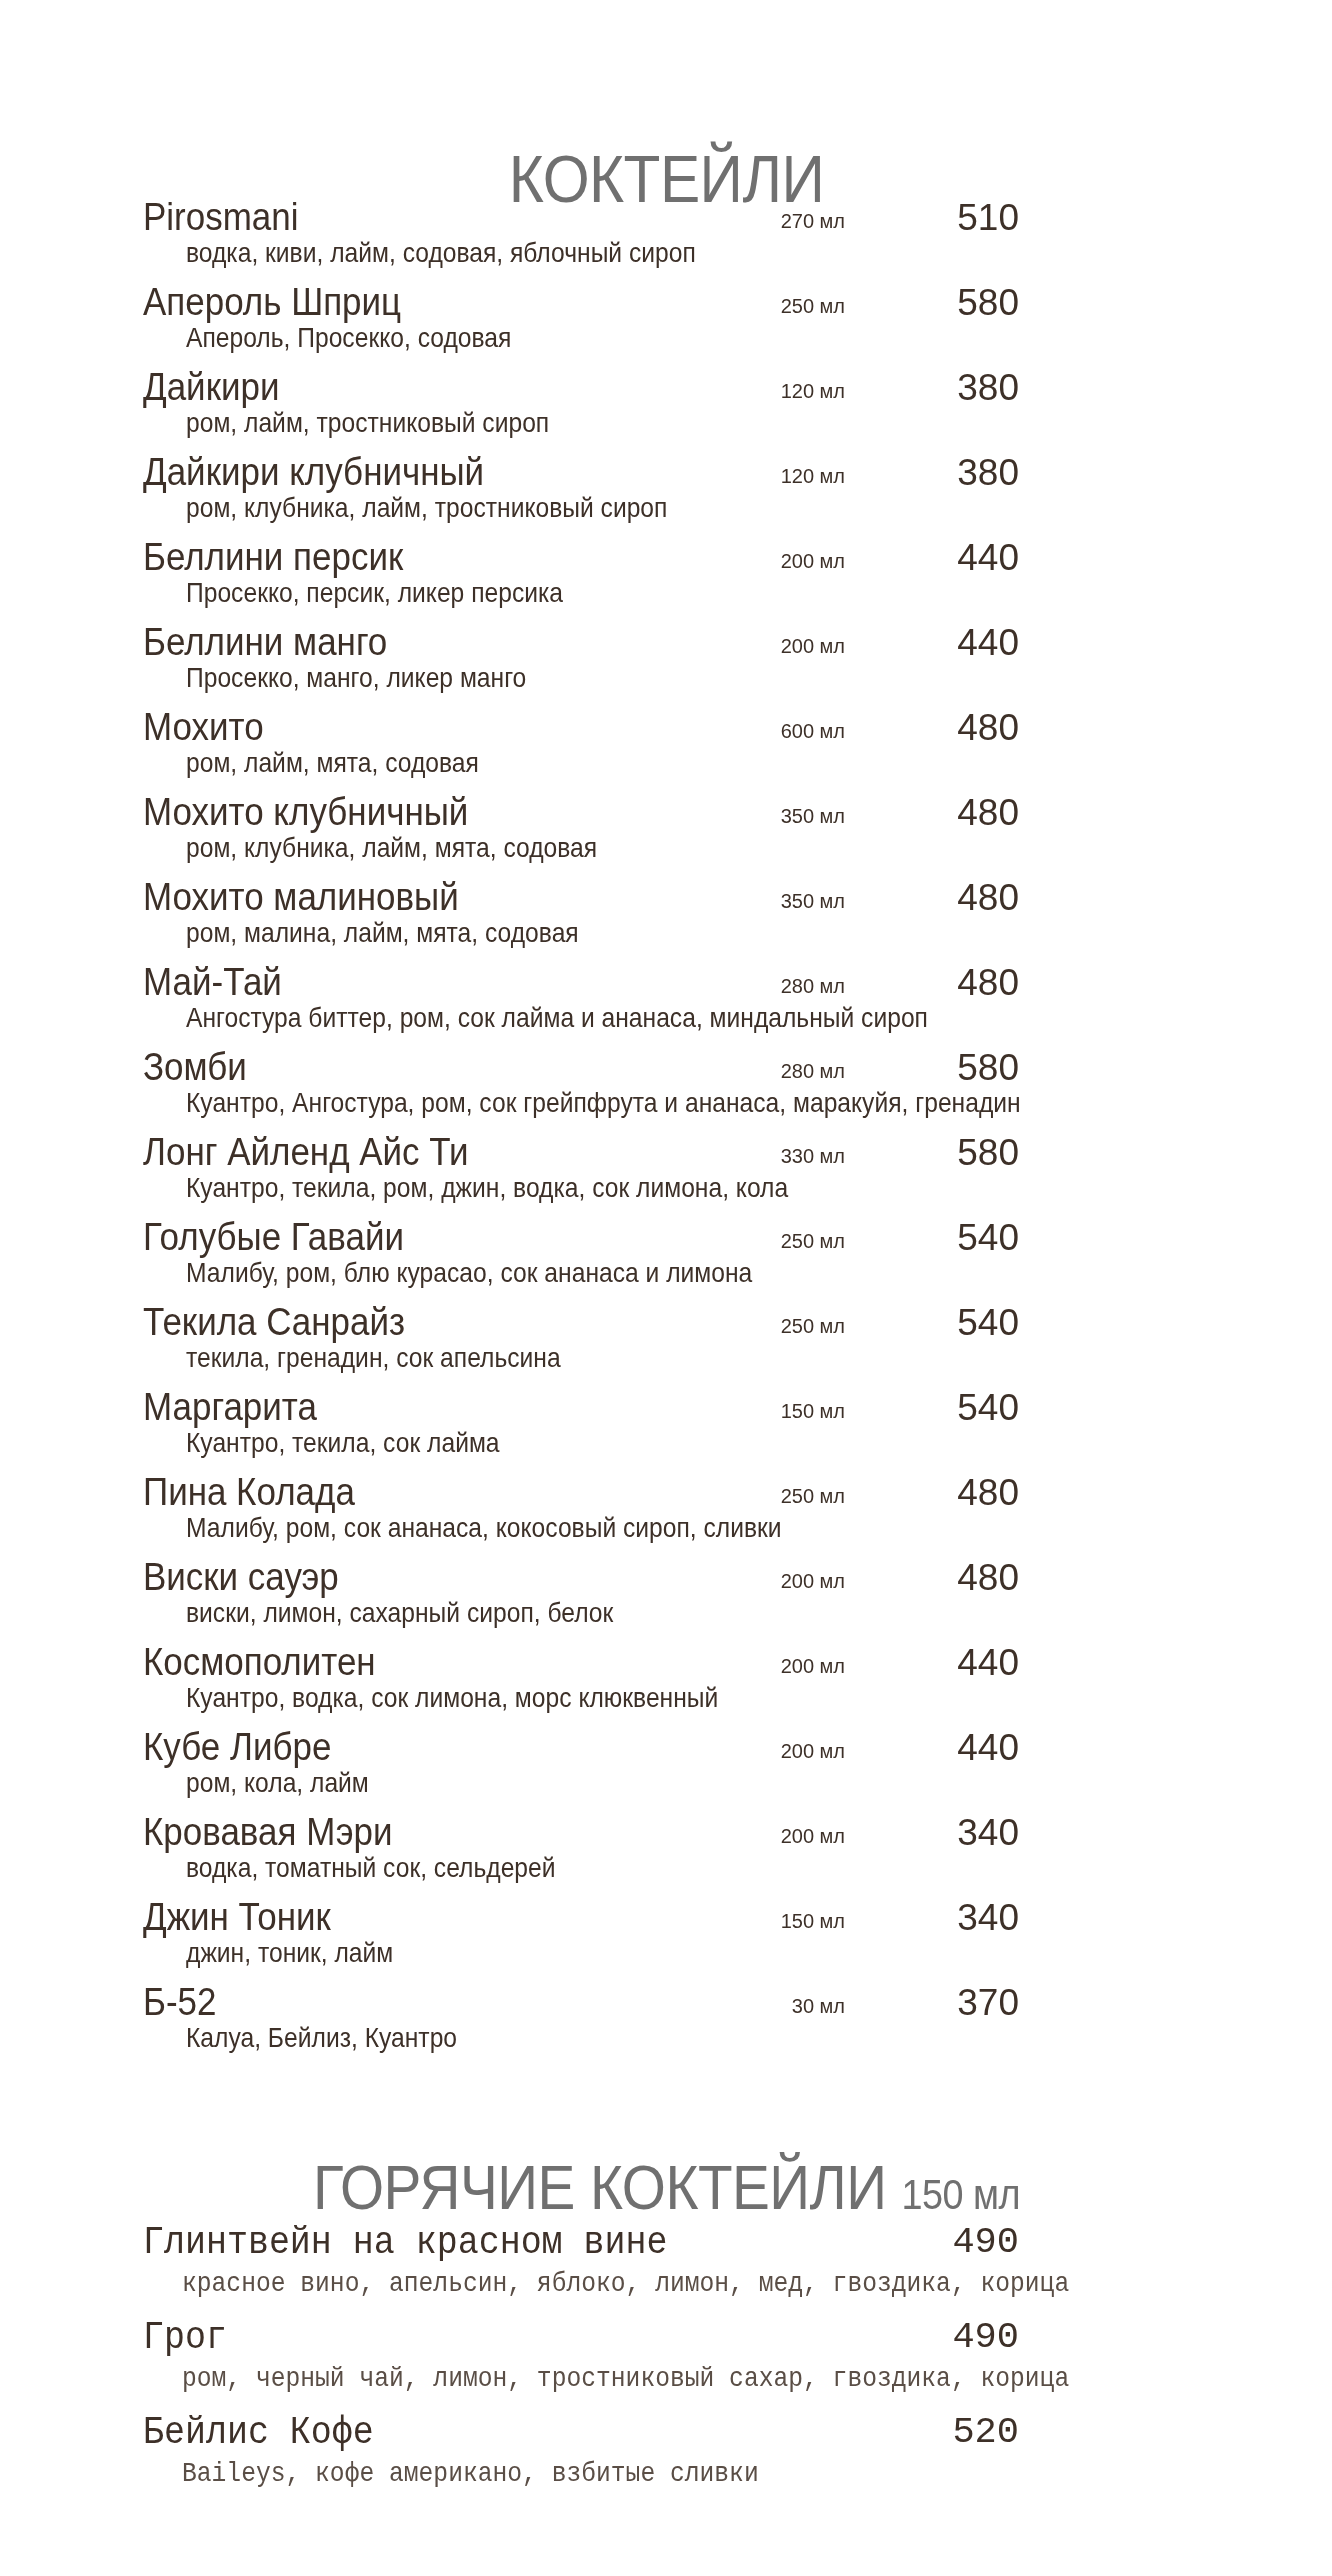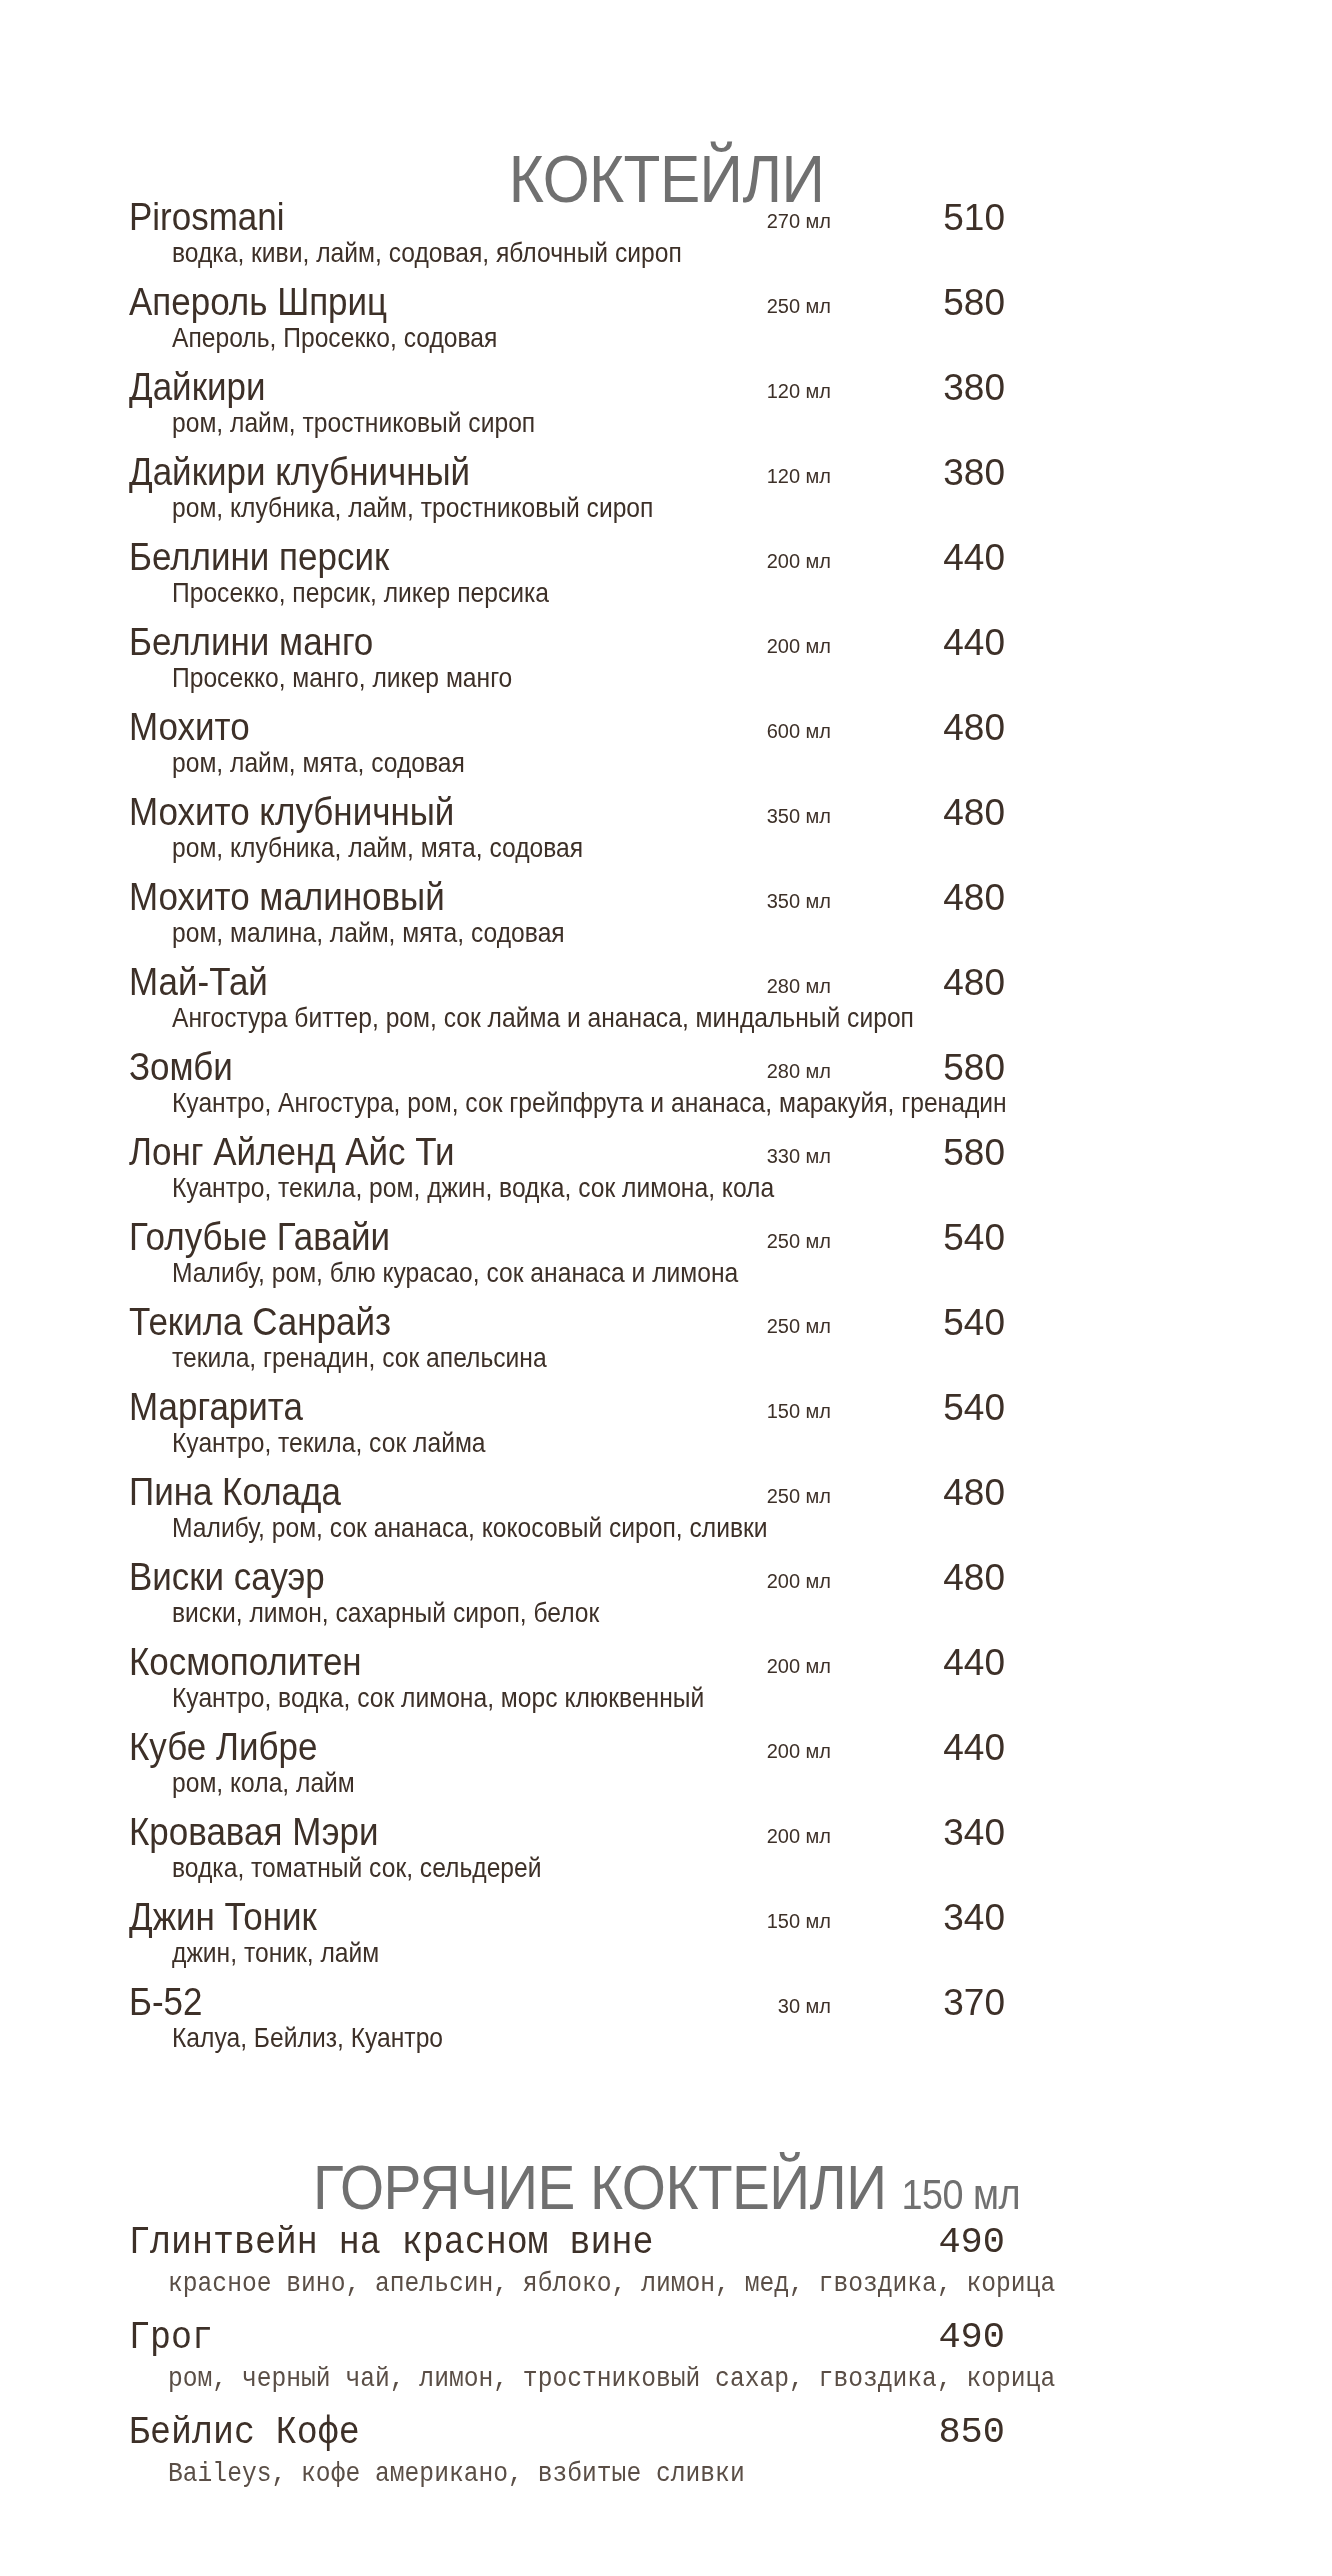--- a/index.html
+++ b/index.html
@@ -10,21 +10,21 @@
   }
   .section-title {
     position: absolute; left: 0; width: 1333px; text-align: center;
     color: #707070; font-weight: normal; letter-spacing: -0.6px;
     transform-origin: center; white-space: nowrap;
   }
   #title-cocktails { top: 95px; font-size: 67px; transform: scaleX(0.9); }
   #title-hot { top: 2099px; font-size: 63px; transform: scaleX(0.9); }
   #title-hot .sub { font-size: 42px; }
 
-  .list { position: absolute; left: 0; width: 1125px; }
+  .list { position: absolute; left: 14px; width: 1125px; }
   #list-cocktails { top: 195px; }
   #list-hot { top: 2220px; font-family: Liberation Mono, monospace; }
 
   .item { position: relative; height: 85px; }
   #list-hot .item { height: 95px; }
 
   .name {
     position: absolute; left: 129px; top: 0;
     font-size: 38px; line-height: 45px; white-space: nowrap;
     transform: scaleX(0.92); transform-origin: left center;
@@ -196,17 +196,17 @@
     <span class="price">490</span>
     <span class="desc">красное вино, апельсин, яблоко, лимон, мед, гвоздика, корица</span>
   </div>
   <div class="item">
     <span class="name">Грог</span>
     <span class="price">490</span>
     <span class="desc">ром, черный чай, лимон, тростниковый сахар, гвоздика, корица</span>
   </div>
   <div class="item">
     <span class="name">Бейлис Кофе</span>
-    <span class="price">850</span>
+    <span class="price">520</span>
     <span class="desc">Baileys, кофе американо, взбитые сливки</span>
   </div>
 </div>
 
 
 </body></html>

